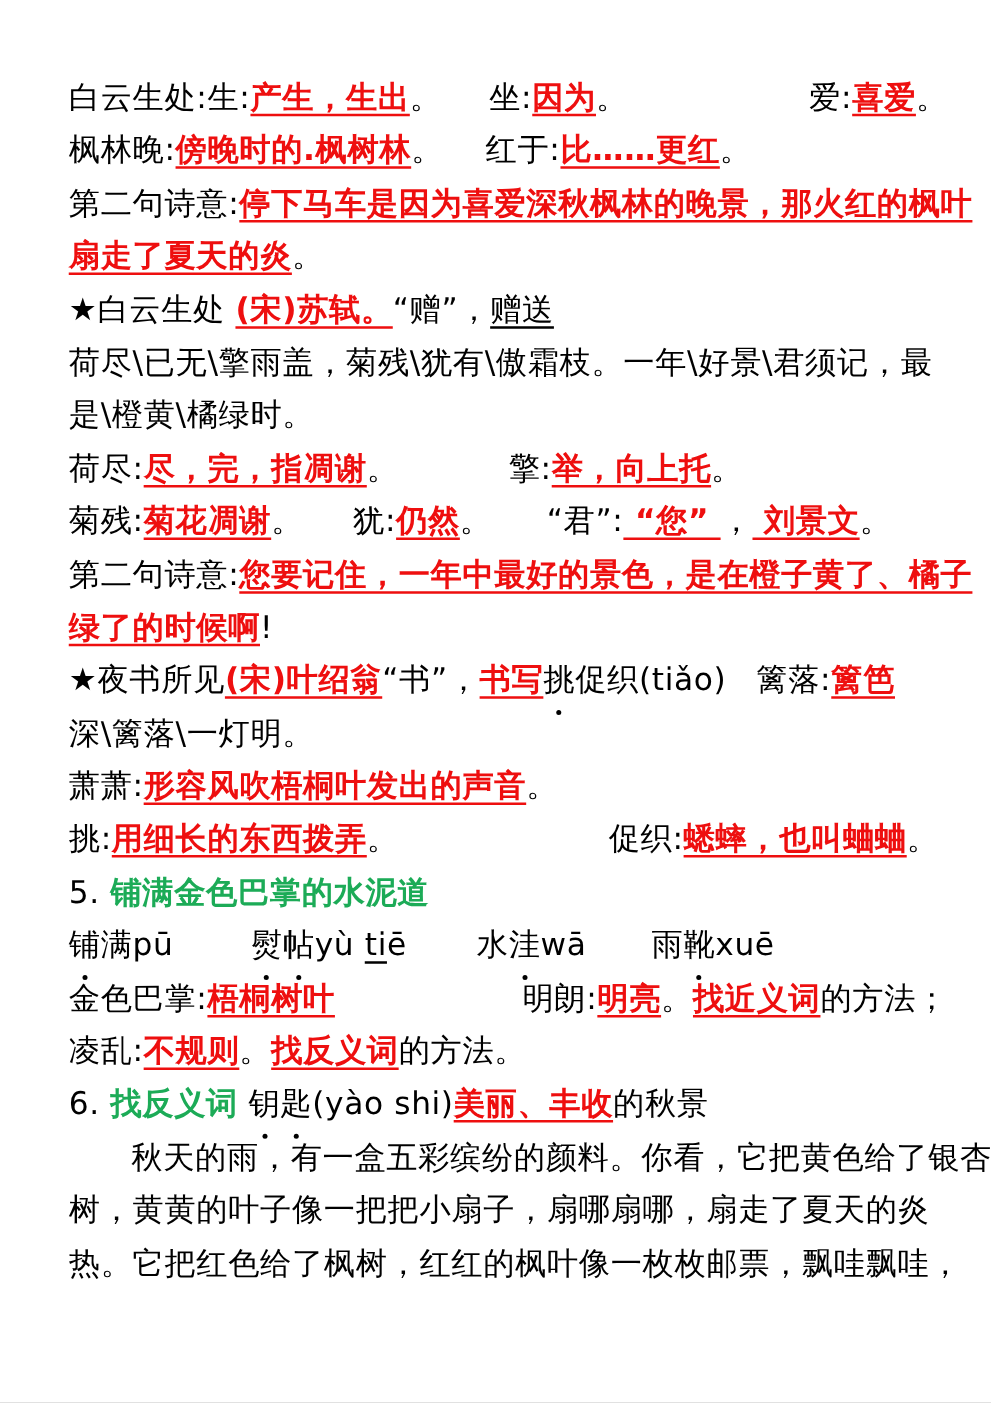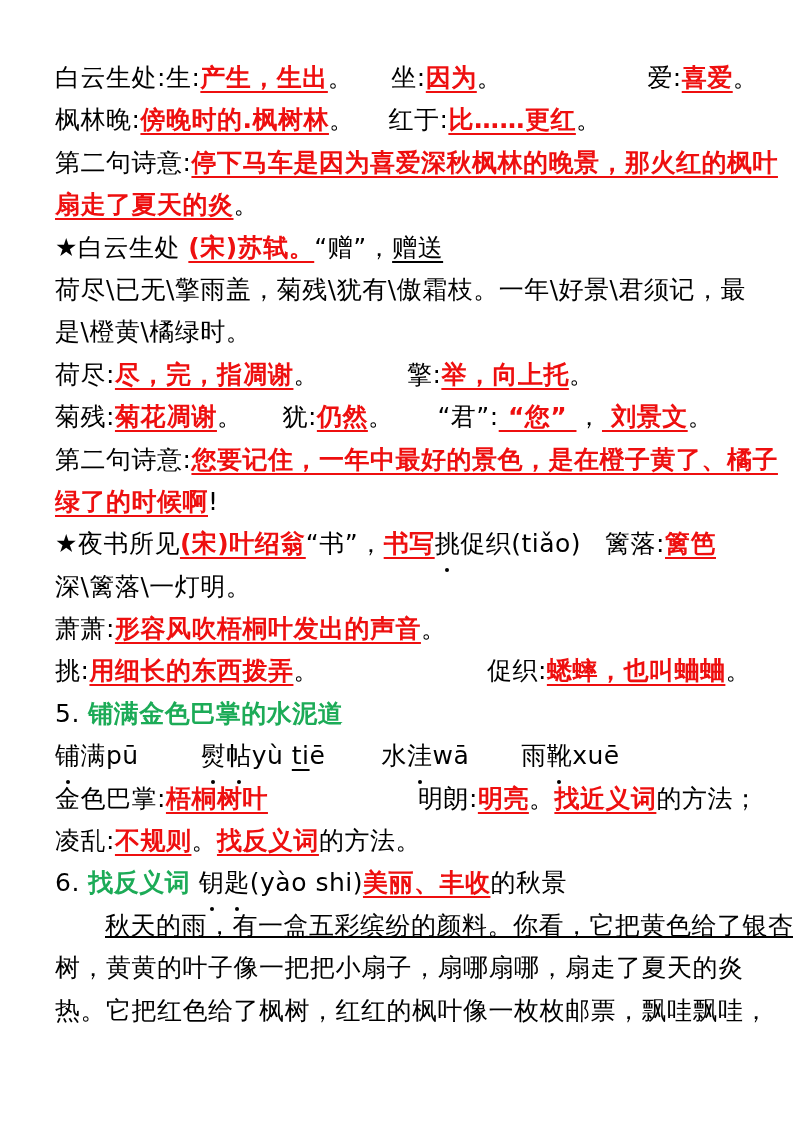--- a/index.html
+++ b/index.html
@@ -65,21 +65,21 @@
     left:50%;
     bottom:-6px;
     width:4px;
     height:4px;
     margin-left:-2px;
     border-radius:50%;
     background:var(--ink);
   }
   
   .gap{display:inline-block;height:1px;}
-  .indent{text-indent:2em;text-decoration:underline;}
+  .indent{text-indent:2em;}
 </style>
 </head>
 <body>
 
 <div class="page">
   <div class="doc">
       <div class="line"><span class="seg k">白云生处:生:</span><span class="seg ru">产生，生出</span><span class="seg k">。</span><span class="seg gap" style="width: 38px;"></span><span class="seg k">坐:</span><span class="seg ru">因为</span><span class="seg k">。</span><span class="seg gap" style="width: 145px;"></span><span class="seg k">爱:</span><span class="seg ru">喜爱</span><span class="seg k">。</span></div>
       <div class="line"><span class="seg k">枫林晚:</span><span class="seg ru">傍晚时的.枫树林</span><span class="seg k">。</span><span class="seg gap" style="width: 34px;"></span><span class="seg k">红于:</span><span class="seg ru">比……更红</span><span class="seg k">。</span></div>
       <div class="line"><span class="seg k">第二句诗意:</span><span class="seg ru">停下马车是因为喜爱深秋枫林的晚景，那火红的枫叶</span></div>
       <div class="line"><span class="seg ru">扇走了夏天的炎</span><span class="seg k">。</span></div>

